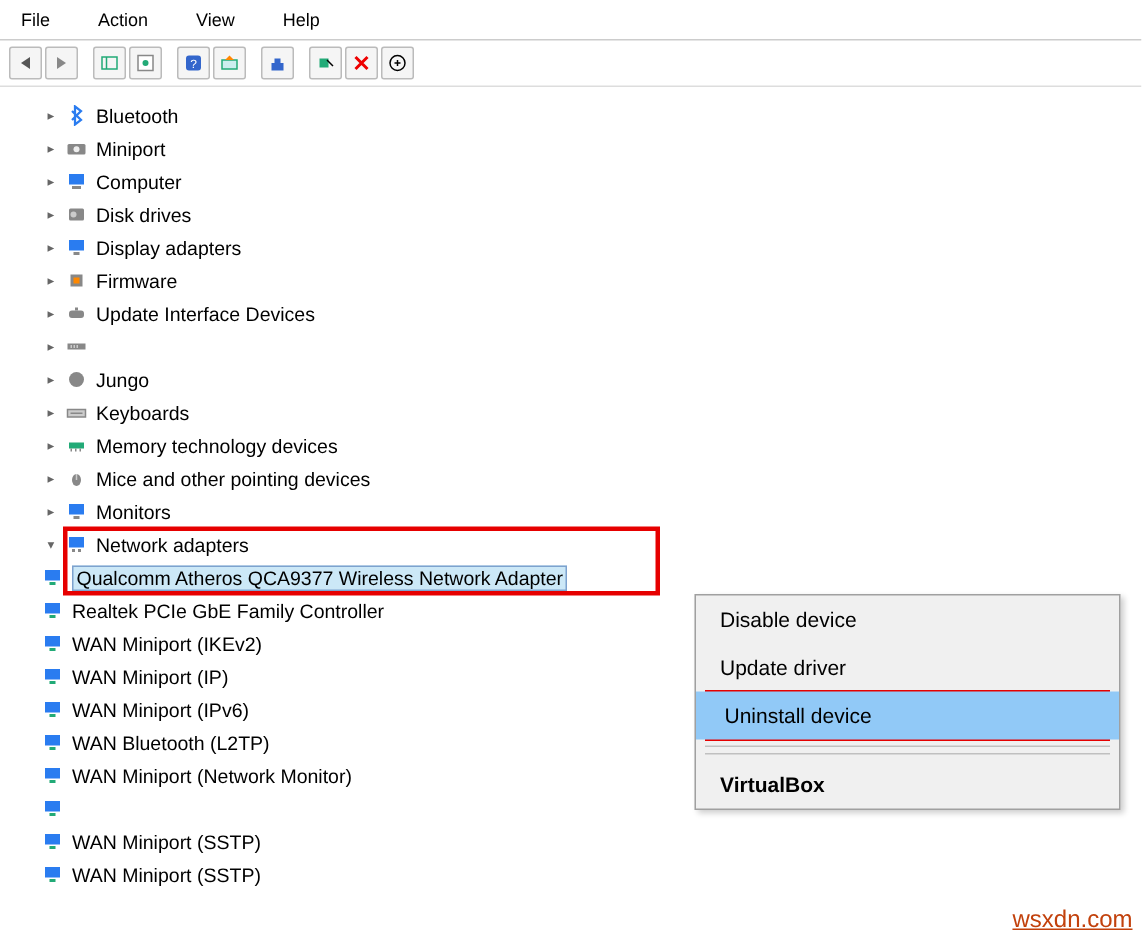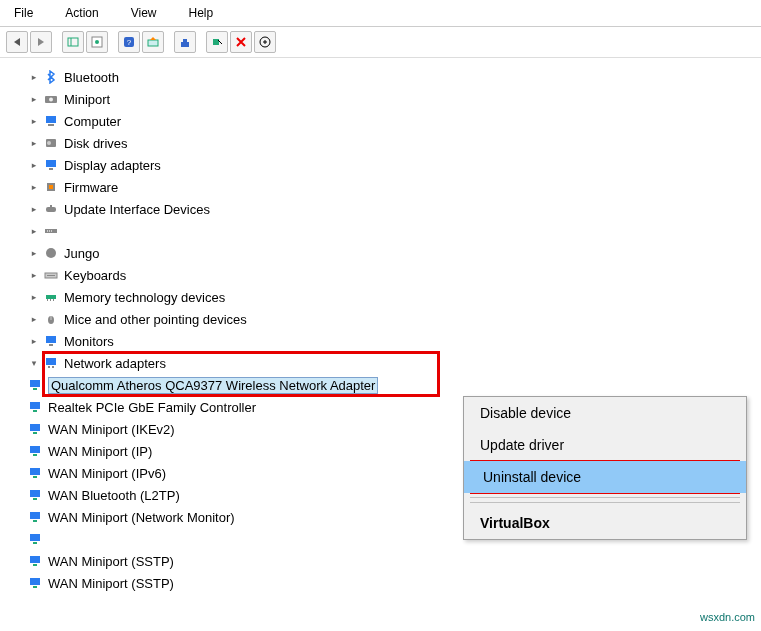--- a/index.html
+++ b/index.html
@@ -15,21 +15,21 @@
     .row .icon { width:18px; height:18px; display:inline-flex; align-items:center; justify-content:center; margin-right:4px; }
     .row .label { font-size:13px; }
     .child { }
     .sel { background:#cce8f7; border:1px solid #7da2ce; padding:0 2px; }
     .hl-wrap { position:absolute; }
     .ctxmenu { position:absolute; left:463px; top:396px; width:284px; background:#f0f0f0; border:1px solid #a0a0a0; box-shadow:2px 2px 4px rgba(0,0,0,0.2); font-size:14px; }
     .ctxitem { padding:8px 16px; cursor:default; position:relative; }
     .ctxitem.sel-ctx { background:#91c9f7;padding-left:19px; }
     .ctxsep { height:1px; background:#c0c0c0; margin:4px 6px; }
     .ctxitem.bold { font-weight:600; }
-    .watermark { position:absolute; right:6px; bottom:8px; font-size:11px; color:#0f766e; }
+    .watermark { position:absolute; right:6px; bottom:8px; font-size:16px; color:#c2410c;text-decoration:underline; }
   </style>
 </head>
 <body>
 
 <div class="menubar">
   <span>File</span>
   <span>Action</span>
   <span>View</span>
   <span>Help</span>
 </div>

